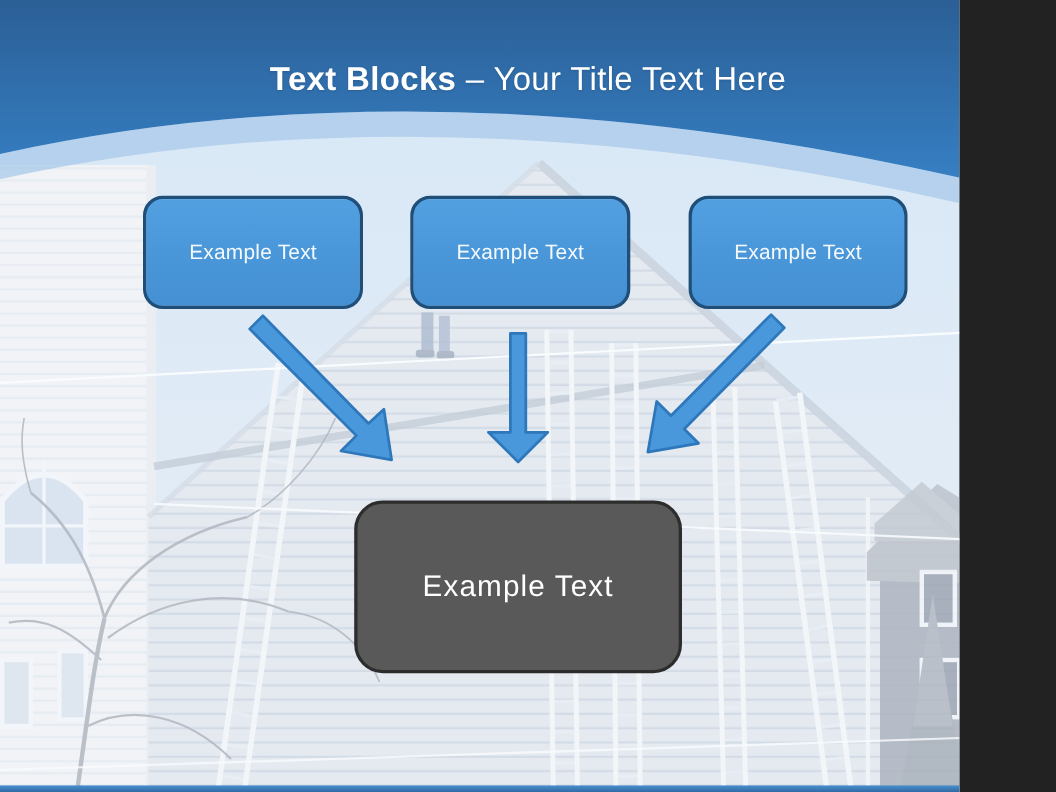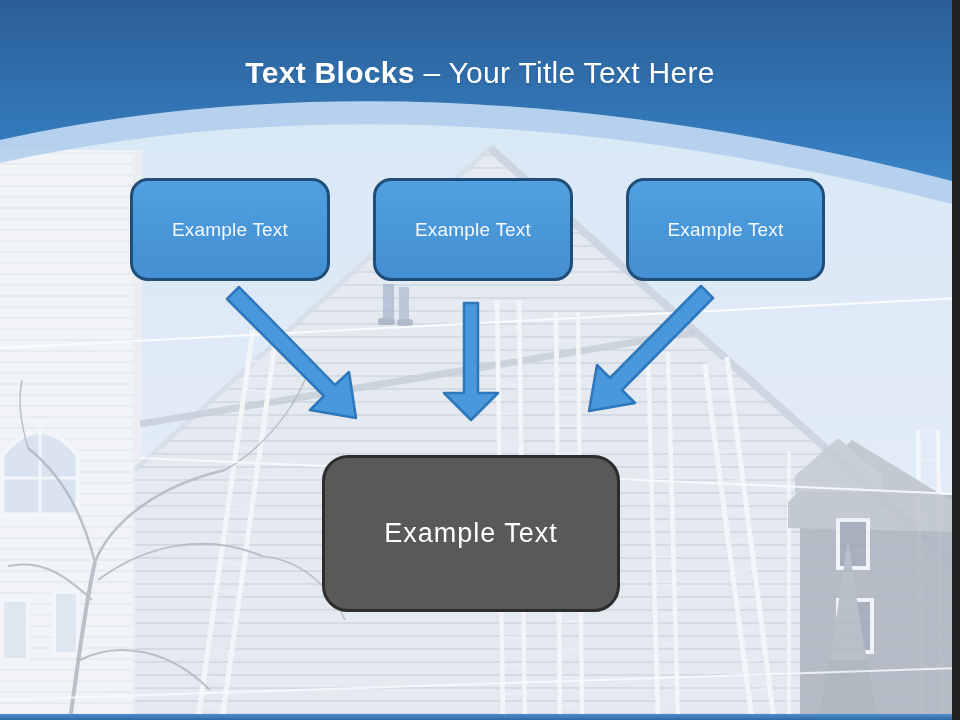--- a/index.html
+++ b/index.html
@@ -1,17 +1,17 @@
 <!DOCTYPE html>
 <html><head>
 <meta charset="utf-8">
 <style>
   html,body{margin:0;padding:0;background:#222;}
   .slide{
-    position:relative;width:952px;height:720px;overflow:hidden;
+    position:relative;width:872px;height:720px;overflow:hidden;
     font-family:"Liberation Sans",sans-serif;background:#e9eef4;
   }
   .slide svg.layer{position:absolute;left:0;top:0;width:960px;height:720px;}
   
   .title{
     position:absolute;left:0;top:52px;width:960px;text-align:center;
     color:#ffffff;font-size:30px;line-height:42px;letter-spacing:.3px;
     text-shadow:0 1px 2px rgba(20,50,90,.25);
   }
   .title .t-bold{font-weight:700;}

